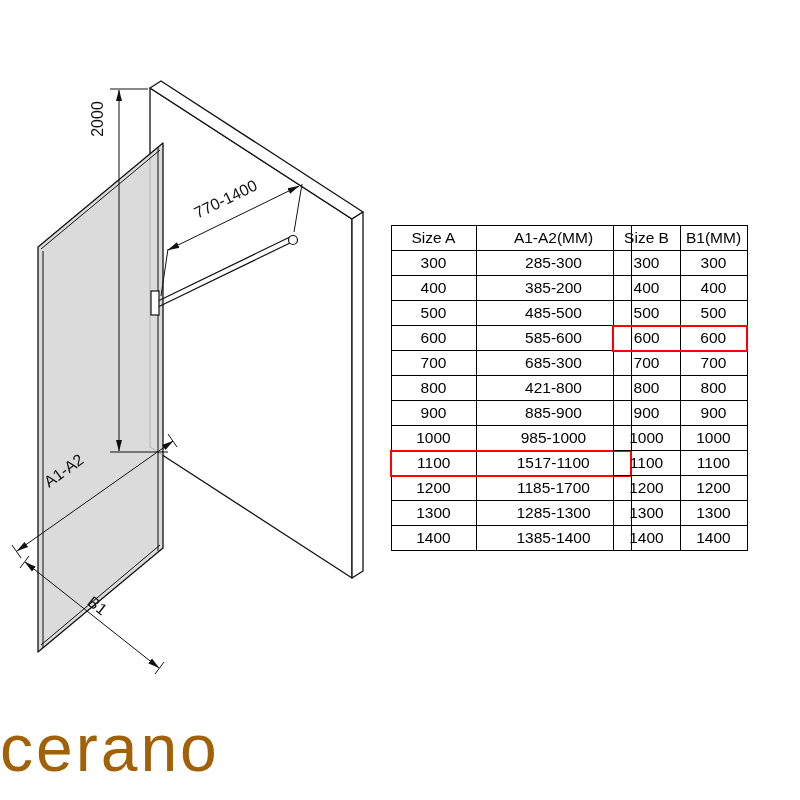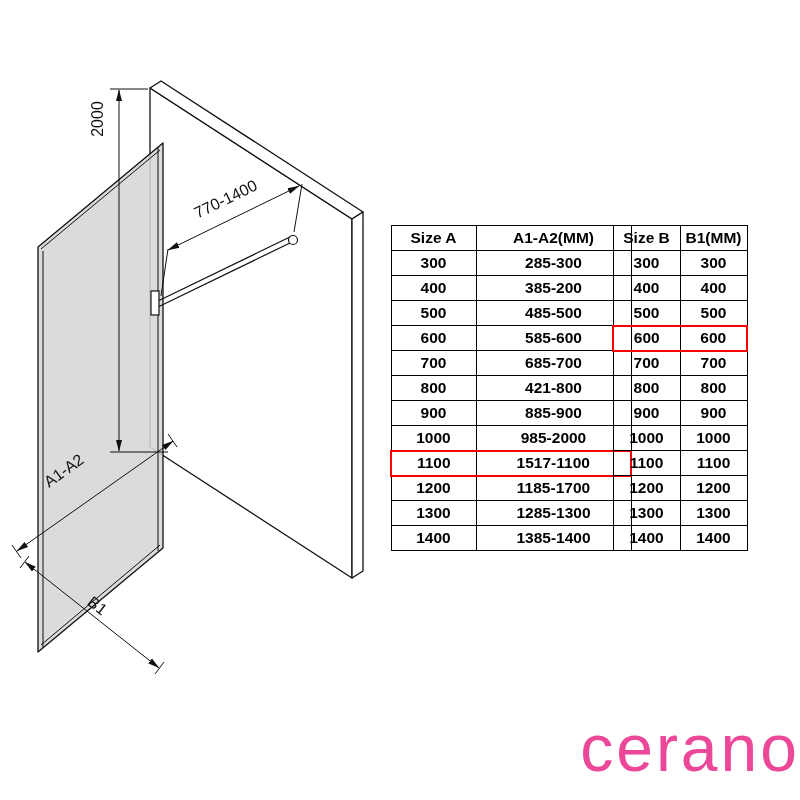--- a/index.html
+++ b/index.html
@@ -2,31 +2,31 @@
 <html style="--hl: #ff0000;"><head>
 <meta charset="utf-8">
 <style>
   * { margin:0; padding:0; box-sizing:border-box; }
   html,body { width:800px; height:800px; background:#fff; }
   body { font-family:"Liberation Sans", sans-serif; position:relative; overflow:hidden; color:#000; }
   .page { position:absolute; inset:0; background:#fff; }
   .drawing { position:absolute; left:0; top:0; }
   .dim-text { font-family:"Liberation Sans", sans-serif; font-size:16px; fill:#111; }
   .spec-table { position:absolute; border-collapse:collapse; font-size:15.5px; text-align:center; }
-  .spec-table th, .spec-table td { border:1px solid #000; height:25px; padding:0 4px; font-weight:bold; white-space:nowrap; }
+  .spec-table th, .spec-table td { border:1px solid #000; height:25px; padding:0 4px; font-weight:normal; white-space:nowrap; }
   .table-a { left:390px; top:225px; }
   .table-a th:first-child, .table-a td:first-child { width:85px; }
   .table-a th:last-child,  .table-a td:last-child  { width:155px; }
   .table-b { left:612px; top:225px; }
   .table-b th, .table-b td { width:67px; }
   tr.highlight td { border-top:2.5px solid var(--hl,#f00); border-bottom:2.5px solid var(--hl,#f00); }
   tr.highlight td:first-child { border-left:2.5px solid var(--hl,#f00); }
   tr.highlight td:last-child  { border-right:2.5px solid var(--hl,#f00); }
-  .brand { position:absolute; left:0; right:0; top:712px; text-align:right;
-           font-size:66px; line-height:1.1; letter-spacing:3px; color:#ec4899; }
+  .brand { position:absolute; left:0; right:0; top:712px; text-align:left;
+           font-size:66px; line-height:1.1; letter-spacing:3px; color:#a16207; }
 </style>
 </head>
 <body>
 
 <div class="page">
 
   <svg class="drawing" width="400" height="720" viewBox="0 0 400 720" xmlns="http://www.w3.org/2000/svg">
     <defs>
       <marker id="arr" viewBox="0 0 10 10" refX="9.5" refY="5" markerWidth="12" markerHeight="12" orient="auto-start-reverse">
         <path d="M0,2.4 L10,5 L0,7.6 Z" fill="#111"></path>
@@ -88,33 +88,33 @@
         <tr>
           <td>500</td>
           <td>485-500</td>
         </tr>
         <tr>
           <td>600</td>
           <td>585-600</td>
         </tr>
         <tr>
           <td>700</td>
-          <td>685-700</td>
+          <td>685-300</td>
         </tr>
         <tr>
           <td>800</td>
           <td>421-800</td>
         </tr>
         <tr>
           <td>900</td>
           <td>885-900</td>
         </tr>
         <tr>
           <td>1000</td>
-          <td>985-2000</td>
+          <td>985-1000</td>
         </tr>
         <tr class="highlight">
           <td>1100</td>
           <td>1517-1100</td>
         </tr>
         <tr>
           <td>1200</td>
           <td>1185-1700</td>
         </tr>
         <tr>

